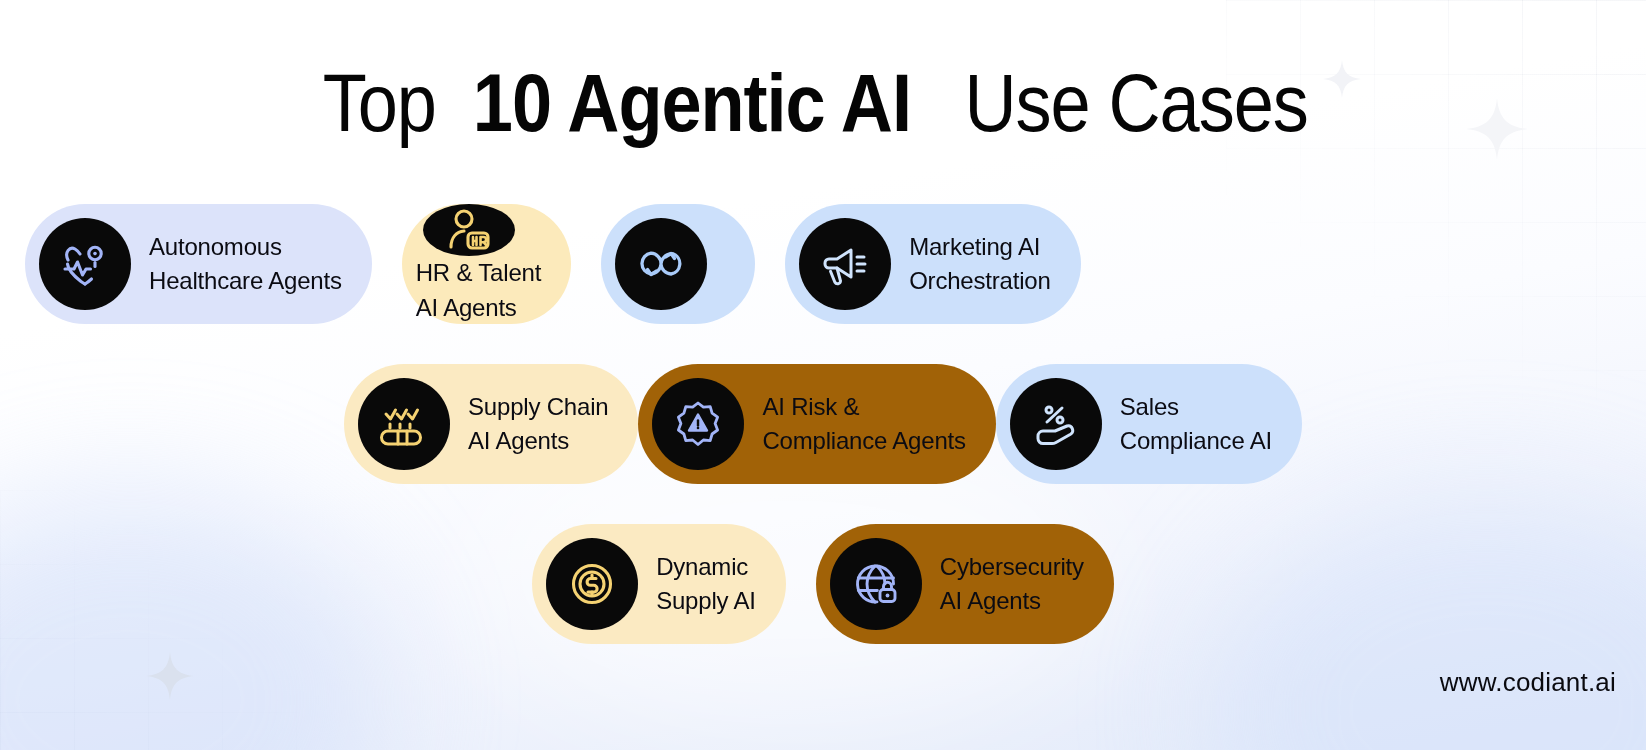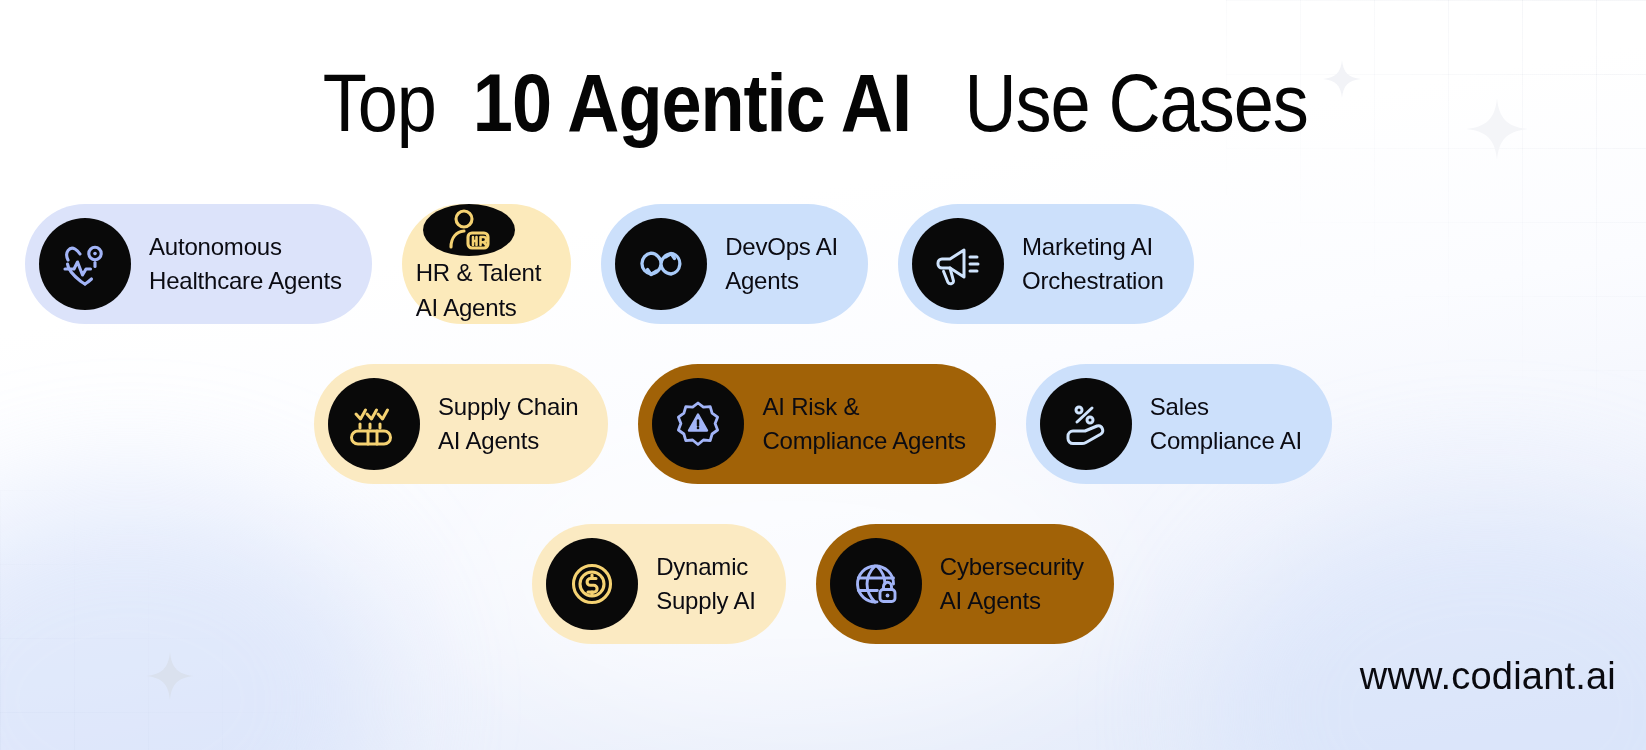--- a/index.html
+++ b/index.html
@@ -91,21 +91,21 @@
   
   .row {
     position: absolute;
     display: flex;
     align-items: center;
     z-index: 2;
     width: 100%;
     left: 0;
   }
   #row-1 { top: 204px; justify-content: flex-start; padding-left: 25px; gap: 30px; }
-  #row-2 { top: 364px; justify-content: center; gap: 30px; }
+  #row-2 { top: 364px; justify-content: center; }
   #row-3 { top: 524px; justify-content: center; gap: 30px; }
 
   .pill {
     display: flex;
     align-items: center;
     height: 120px;
     border-radius: 62px;
     padding: 0 30px 0 14px;
     position: relative;
   }
@@ -140,21 +140,21 @@
   .pill.cream     { background: #fbeac2; }
 
   
   #pill-marketing { margin-right: -20px; }
 
   
   #footer-url {
     position: absolute;
     right: 30px;
     bottom: 52px;
-    font-size: 38px;
+    font-size: 26px;
     font-weight: 500;
     letter-spacing: 0.2px;
     color: #0a0a0f;
     z-index: 3;
   }
 </style>
 </head>
 <body>
 
 <div id="bg-deco">
@@ -219,22 +219,20 @@
   </div>
 
   <div class="pill skyblue">
     <div class="icon-badge">
       <svg width="52" height="52" viewBox="0 0 52 52" fill="none" stroke="#a9cbf9" stroke-width="3.3" stroke-linecap="round" stroke-linejoin="round">
         <path d="M36 16 A10.5 10.5 0 0 0 26 26 A10.5 10.5 0 0 1 16 36 A10.5 10.5 0 0 1 16 15.2 A10.5 10.5 0 0 1 26 26 A10.5 10.5 0 0 0 36 36 A10.5 10.5 0 0 0 38 15.8"></path>
         <path d="M12.5 31.5 l3.5 5 l5.2 -3.4"></path>
         <path d="M39.5 20.5 l-3.5 -5 l-5.2 3.4"></path>
       </svg>
     </div>
-    <div class="label">DevOps AI
-Agents</div>
   </div>
 
   <div class="pill skyblue" id="pill-marketing">
     <div class="icon-badge">
       <svg width="52" height="52" viewBox="0 0 52 52" fill="none" stroke="#cfe3fc" stroke-width="3" stroke-linecap="round" stroke-linejoin="round">
         <path d="M10 21 h8 l14 -9 v27 l-14 -9 h-8 a4 4 0 0 1 -4 -4 v-1 a4 4 0 0 1 4 -4 z"></path>
         <path d="M18 30 l3.5 13 a3 3 0 0 1 -5.6 1.3 l-4.4 -11"></path>
         <path d="M38 19 h7 M38 26 h8 M38 33 h7"></path>
       </svg>
     </div>

